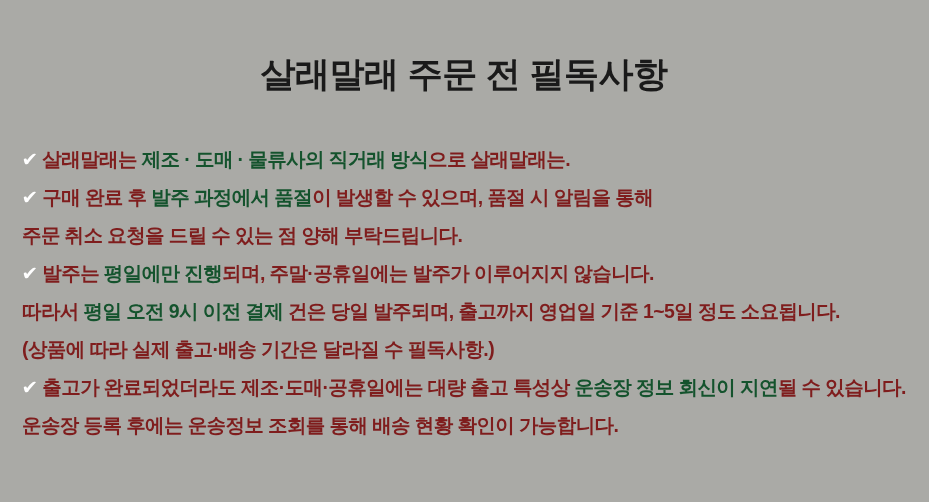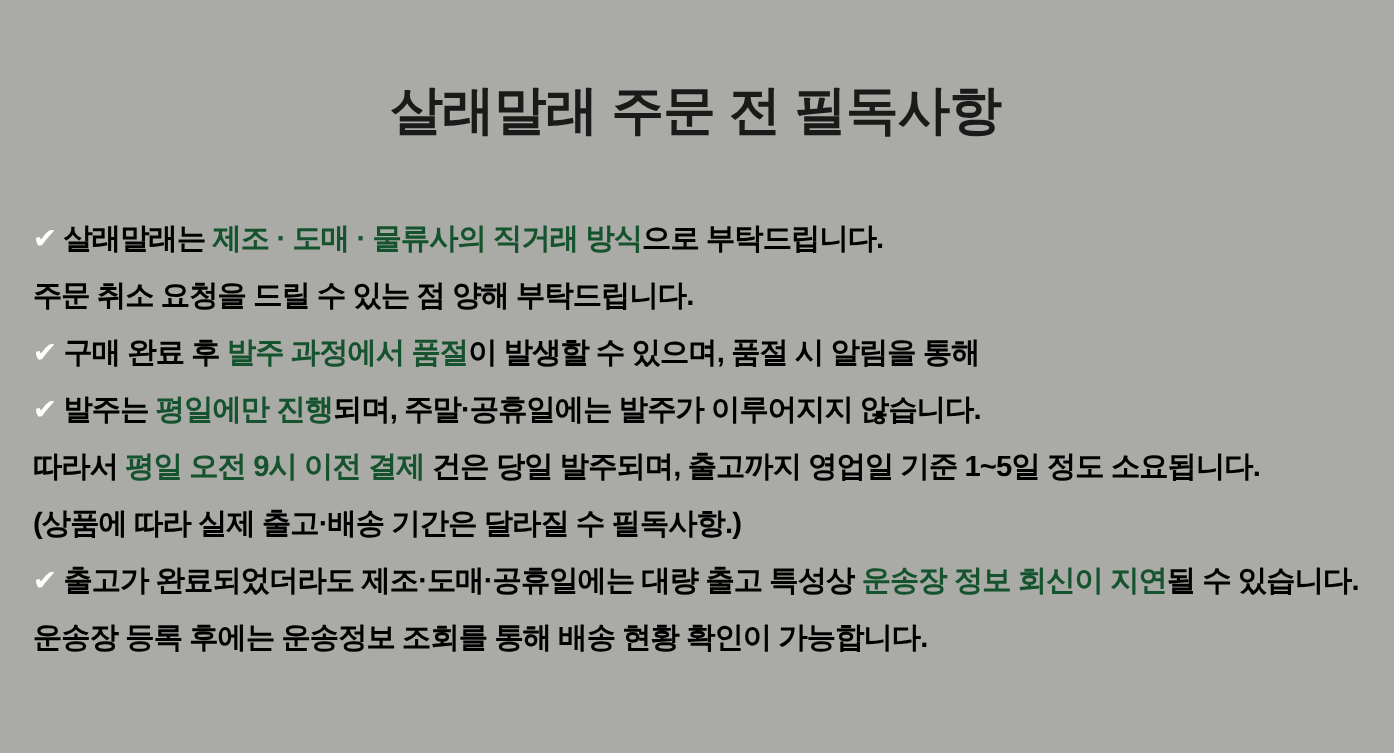--- a/index.html
+++ b/index.html
@@ -50,37 +50,37 @@
   }
   .check-icon {
     display: inline-block;
     color: #ffffff;
     font-size: 19px;
     font-weight: bold;
     margin-right: 5px;
     transform: scaleX(1.05);
   }
   .seg-white {
-    color: #000000;
+    color: #7f1d1d;
   }
   .seg-accent {
     color: #14532d;
   }
 </style>
 </head>
 <body>
 
 <div id="notice-card">
 
   <div id="notice-title">살래말래 주문 전 필독사항</div>
 
   <div id="notice-body">
-      <div class="notice-line"><span class="check-icon">✔</span><span class="seg-white">살래말래는 </span><span class="seg-accent">제조 · 도매 · 물류사의 직거래 방식</span><span class="seg-white">으로 부탁드립니다.</span></div>
+      <div class="notice-line"><span class="check-icon">✔</span><span class="seg-white">살래말래는 </span><span class="seg-accent">제조 · 도매 · 물류사의 직거래 방식</span><span class="seg-white">으로 살래말래는.</span></div>
+      <div class="notice-line"><span class="check-icon">✔</span><span class="seg-white">구매 완료 후 </span><span class="seg-accent">발주 과정에서 품절</span><span class="seg-white">이 발생할 수 있으며, 품절 시 알림을 통해</span></div>
       <div class="notice-line"><span class="seg-white">주문 취소 요청을 드릴 수 있는 점 양해 부탁드립니다.</span></div>
-      <div class="notice-line"><span class="check-icon">✔</span><span class="seg-white">구매 완료 후 </span><span class="seg-accent">발주 과정에서 품절</span><span class="seg-white">이 발생할 수 있으며, 품절 시 알림을 통해</span></div>
       <div class="notice-line"><span class="check-icon">✔</span><span class="seg-white">발주는 </span><span class="seg-accent">평일에만 진행</span><span class="seg-white">되며, 주말·공휴일에는 발주가 이루어지지 않습니다.</span></div>
       <div class="notice-line"><span class="seg-white">따라서 </span><span class="seg-accent">평일 오전 9시 이전 결제</span><span class="seg-white"> 건은 당일 발주되며, 출고까지 영업일 기준 1~5일 정도 소요됩니다.</span></div>
       <div class="notice-line"><span class="seg-white">(상품에 따라 실제 출고·배송 기간은 달라질 수 필독사항.)</span></div>
       <div class="notice-line"><span class="check-icon">✔</span><span class="seg-white">출고가 완료되었더라도 제조·도매·공휴일에는 대량 출고 특성상 </span><span class="seg-accent">운송장 정보 회신이 지연</span><span class="seg-white">될 수 있습니다.</span></div>
       <div class="notice-line"><span class="seg-white">운송장 등록 후에는 운송정보 조회를 통해 배송 현황 확인이 가능합니다.</span></div>
     </div>
 
 </div>
 
 </body></html>

